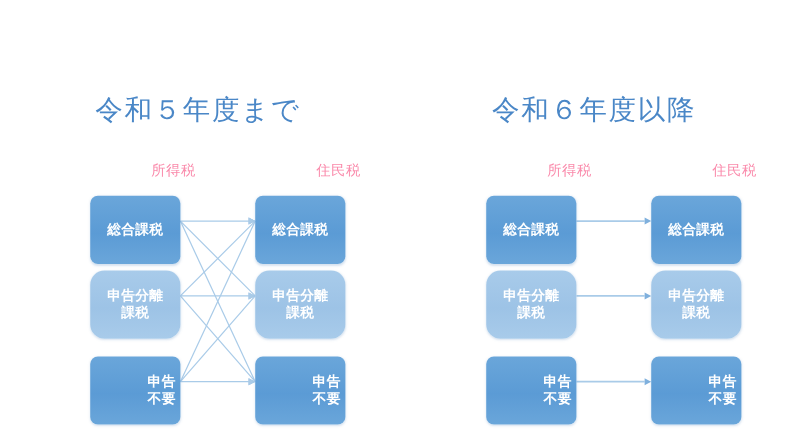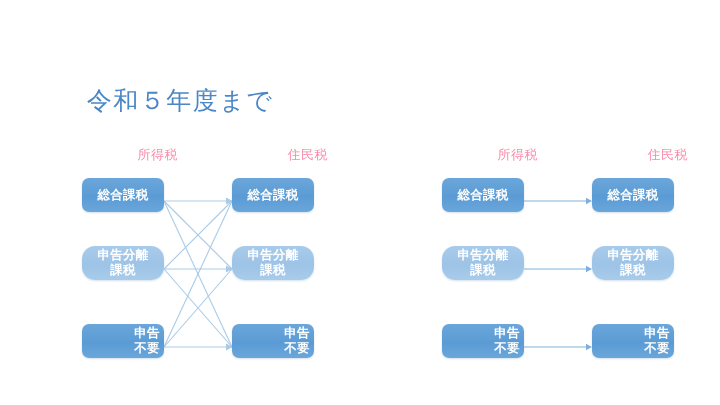--- a/index.html
+++ b/index.html
@@ -57,21 +57,21 @@
     font-weight: 400;
     white-space: nowrap;
   }
   .col-head.left-col  { left: 82px; }
   .col-head.right-col { left: 232px; }
 
   
   .node {
     position: absolute;
     width: 82px;
-    height: 34px;
+    height: 62px;
     border-radius: 7px;
     display: flex;
     align-items: center;
     justify-content: center;
     text-align: center;
     color: #ffffff;
     font-size: 12.5px;
     line-height: 15px;
     letter-spacing: 0.3px;
     font-weight: 700;
@@ -158,20 +158,21 @@
       <span class="node-text">申告分離
 課税</span>
     </div>
     <div class="node tone-dark col-b row-3">
       <span class="node-text">申告不要</span>
     </div>
   </div>
 
   <div class="panel" id="panel-right">
 
+    <div class="panel-title">令和６年度以降</div>
 
     <div class="col-head left-col">所得税</div>
     <div class="col-head right-col">住民税</div>
 
     <svg class="links" id="links-right" viewBox="0 0 360 405" width="360" height="405">
         <line x1="164" y1="169" x2="226" y2="169" stroke="#a9cbe8" stroke-width="1.6"></line>
         <polygon points="232,169 226,165.8 226,172.2" fill="#7fb0dd"></polygon>
         <line x1="164" y1="237" x2="226" y2="237" stroke="#a9cbe8" stroke-width="1.6"></line>
         <polygon points="232,237 226,233.8 226,240.2" fill="#7fb0dd"></polygon>
         <line x1="164" y1="315" x2="226" y2="315" stroke="#a9cbe8" stroke-width="1.6"></line>

